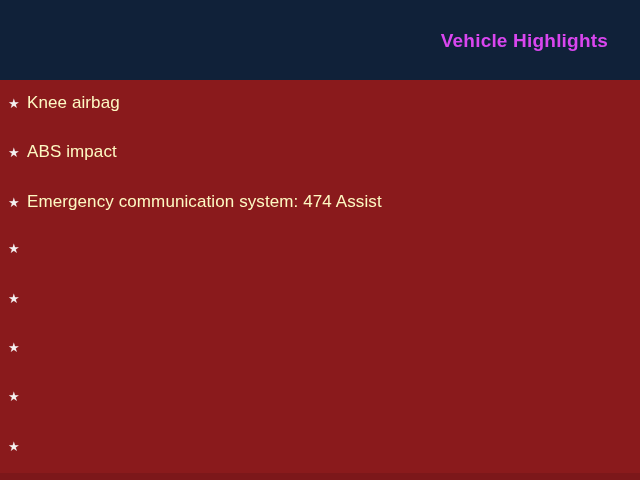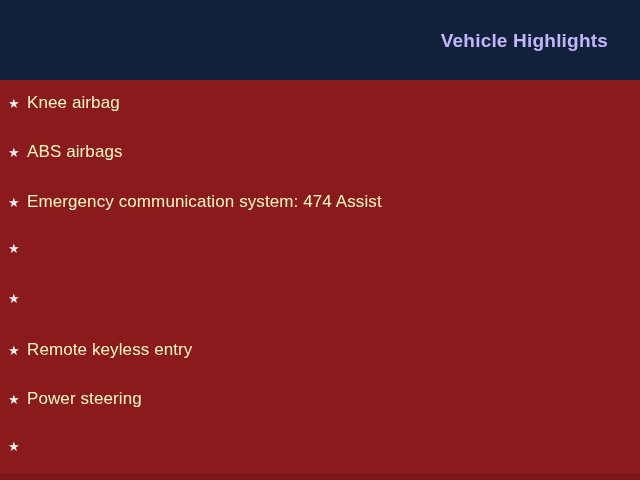--- a/index.html
+++ b/index.html
@@ -32,21 +32,21 @@
     width: 640px;
     height: 80px;
     background: #102139;
     box-sizing: border-box;
     display: flex;
     align-items: center;
     justify-content: flex-end;
     padding-right: 32px;
   }
   .header-title {
-    color: #c4b5fd;
+    color: #d946ef;
     font-size: 19px;
     font-weight: bold;
     letter-spacing: 0.2px;
     line-height: 1;
     white-space: nowrap;
   }
 
   
   .highlights-panel {
     position: absolute;
@@ -113,44 +113,42 @@
   <div class="highlights-panel">
     <ul class="highlight-list">
 
       <li class="highlight-item">
         <span class="bullet-star">★</span>
         <span class="highlight-label">Knee airbag</span>
       </li>
 
       <li class="highlight-item">
         <span class="bullet-star">★</span>
-        <span class="highlight-label">ABS airbags</span>
+        <span class="highlight-label">ABS impact</span>
       </li>
 
       <li class="highlight-item">
         <span class="bullet-star">★</span>
         <span class="highlight-label">Emergency communication system: 474 Assist</span>
       </li>
 
       <li class="highlight-item">
         <span class="bullet-star">★</span>
       </li>
 
       <li class="highlight-item">
         <span class="bullet-star">★</span>
       </li>
 
       <li class="highlight-item">
         <span class="bullet-star">★</span>
-        <span class="highlight-label">Remote keyless entry</span>
       </li>
 
       <li class="highlight-item">
         <span class="bullet-star">★</span>
-        <span class="highlight-label">Power steering</span>
       </li>
 
       <li class="highlight-item">
         <span class="bullet-star">★</span>
       </li>
 
     </ul>
   </div>
 
   <div class="bottom-edge"></div>

